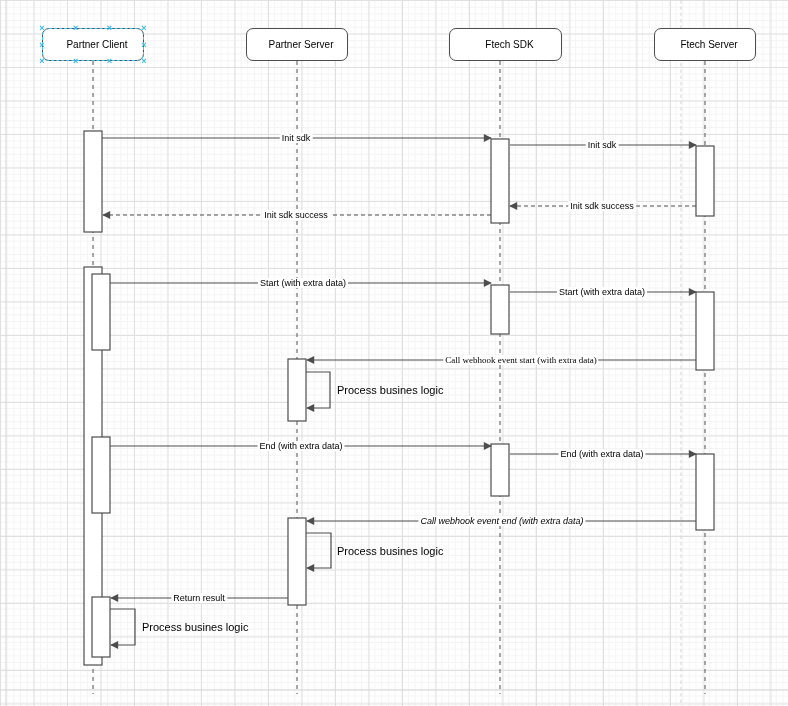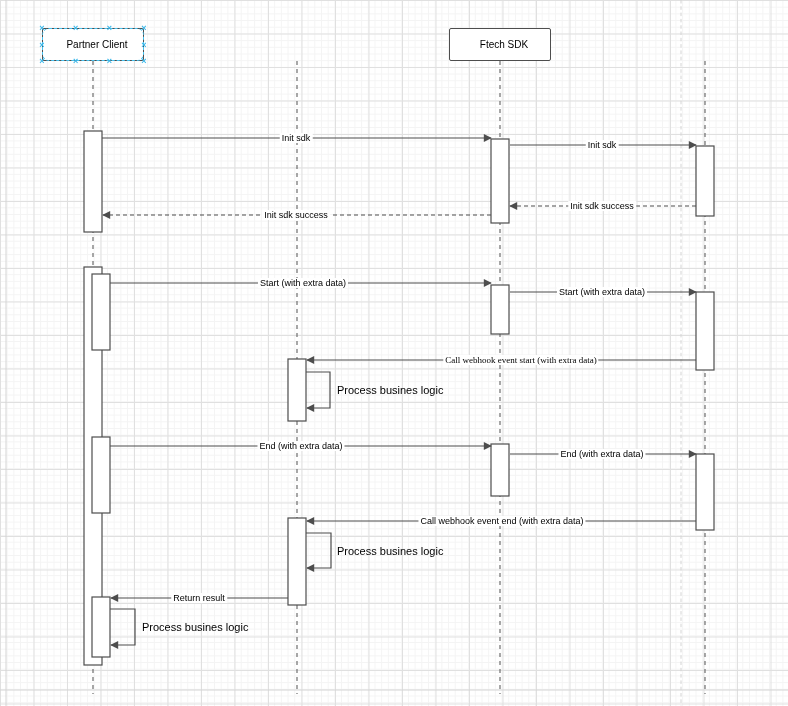--- a/index.html
+++ b/index.html
@@ -4,21 +4,21 @@
 <style>
   html,body{margin:0;padding:0;}
   #canvas{
     position:relative;width:788px;height:706px;overflow:hidden;
     background-color:#ffffff;
     font-family:"Liberation Sans",sans-serif;
   }
   #diagram-svg{position:absolute;left:0;top:0;width:788px;height:706px;}
   .actor{
     position:absolute;box-sizing:border-box;
-    border:1.2px solid #4d4d4d;border-radius:2px;background:#ffffff;
+    border:1.2px solid #4d4d4d;border-radius:7px;background:#ffffff;
     display:flex;align-items:center;justify-content:center;
     font-size:10px;color:#000;z-index:3;padding-left:8px;
   }
   .msg-label{
     position:absolute;transform:translate(-50%,-50%);
     background:#ffffff;padding:0 2px;font-size:9px;color:#000;
     white-space:nowrap;z-index:2;
   }
   .loop-label{
     position:absolute;transform:translate(0,-50%);
@@ -75,33 +75,39 @@
       <line x1="696" y1="521" x2="307" y2="521" stroke="#4d4d4d" stroke-width="1.2" marker-end="url(#arrowhead)"></line>
       <line x1="288" y1="598" x2="111" y2="598" stroke="#4d4d4d" stroke-width="1.2" marker-end="url(#arrowhead)"></line>
       <polyline points="306,372 330,372 330,408 307,408" fill="none" stroke="#4d4d4d" stroke-width="1.2" marker-end="url(#arrowhead)"></polyline>
       <polyline points="306,533 331,533 331,568 307,568" fill="none" stroke="#4d4d4d" stroke-width="1.2" marker-end="url(#arrowhead)"></polyline>
       <polyline points="110,609 135,609 135,645 111,645" fill="none" stroke="#4d4d4d" stroke-width="1.2" marker-end="url(#arrowhead)"></polyline>
     </svg>
 
   <div class="actor" id="actor-0" style="left: 42px; top: 28px; width: 102px; height: 33px;">
     <span>Partner Client</span>
   </div>
-  <div class="actor" id="actor-2" style="left: 449px; top: 28px; width: 102px; height: 33px;">
+  <div class="actor" id="actor-1" style="left: 246px; top: 28px; width: 102px; height: 33px;">
+    <span>Partner Server</span>
+  </div>
+  <div class="actor" id="actor-2" style="left: 449px; top: 28px; width: 113px; height: 33px;">
     <span>Ftech SDK</span>
+  </div>
+  <div class="actor" id="actor-3" style="left: 654px; top: 28px; width: 102px; height: 33px;">
+    <span>Ftech Server</span>
   </div>
 <div class="msg-label" style="left: 296px; top: 138px;">Init sdk</div>
     <div class="msg-label" style="left: 602px; top: 145px;">Init sdk</div>
     <div class="msg-label" style="left: 602px; top: 206px;">Init sdk success</div>
     <div class="msg-label" style="left: 296px; top: 215px;">Init sdk success</div>
     <div class="msg-label" style="left: 303px; top: 283px;">Start (with extra data)</div>
     <div class="msg-label" style="left: 602px; top: 292px;">Start (with extra data)</div>
     <div class="msg-label" style="left: 521px; top: 360px; font-family: Liberation Serif, serif;">Call webhook event start (with extra data)</div>
     <div class="msg-label" style="left: 301px; top: 446px;">End (with extra data)</div>
     <div class="msg-label" style="left: 602px; top: 454px;">End (with extra data)</div>
-    <div class="msg-label" style="left: 502px; top: 521px;">Call webhook event end (with extra data)</div>
+    <div class="msg-label" style="left: 502px; top: 521px; font-style: italic;">Call webhook event end (with extra data)</div>
     <div class="msg-label" style="left: 199px; top: 598px;">Return result</div>
     <div class="loop-label" style="left: 337px; top: 390px;">Process busines logic</div>
     <div class="loop-label" style="left: 337px; top: 550.5px;">Process busines logic</div>
     <div class="loop-label" style="left: 142px; top: 627px;">Process busines logic</div>
     <div class="selection-outline" style="left: 42px; top: 28px; width: 102px; height: 33px;"></div>
     <div class="handle" style="left: 42px; top: 28px;">×</div>
     <div class="handle" style="left: 42px; top: 61px;">×</div>
     <div class="handle" style="left: 75.66px; top: 28px;">×</div>
     <div class="handle" style="left: 75.66px; top: 61px;">×</div>
     <div class="handle" style="left: 109.32px; top: 28px;">×</div>

